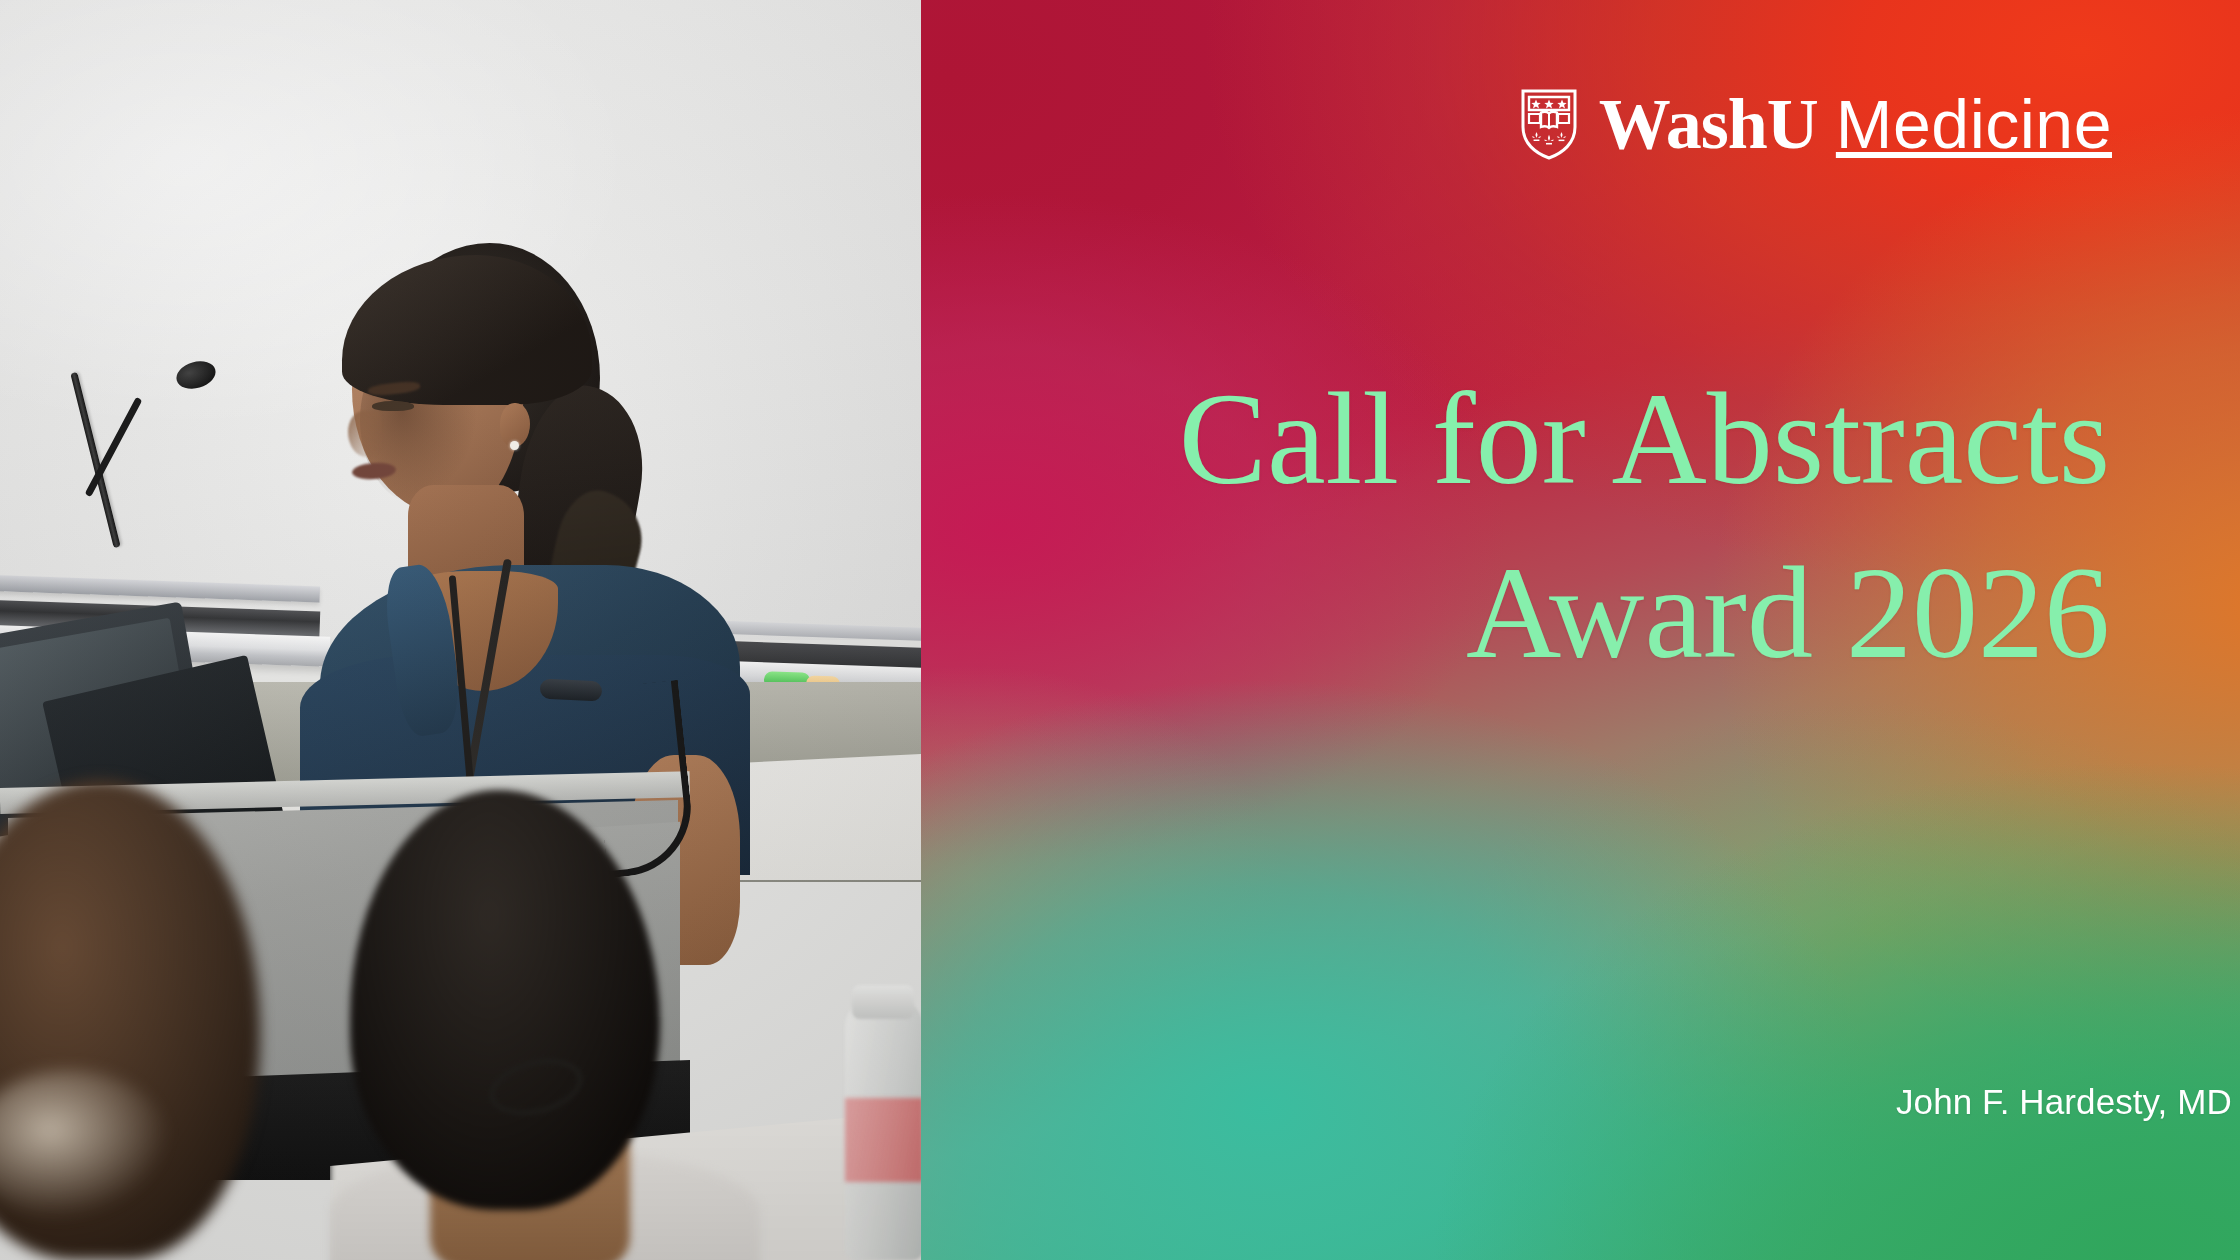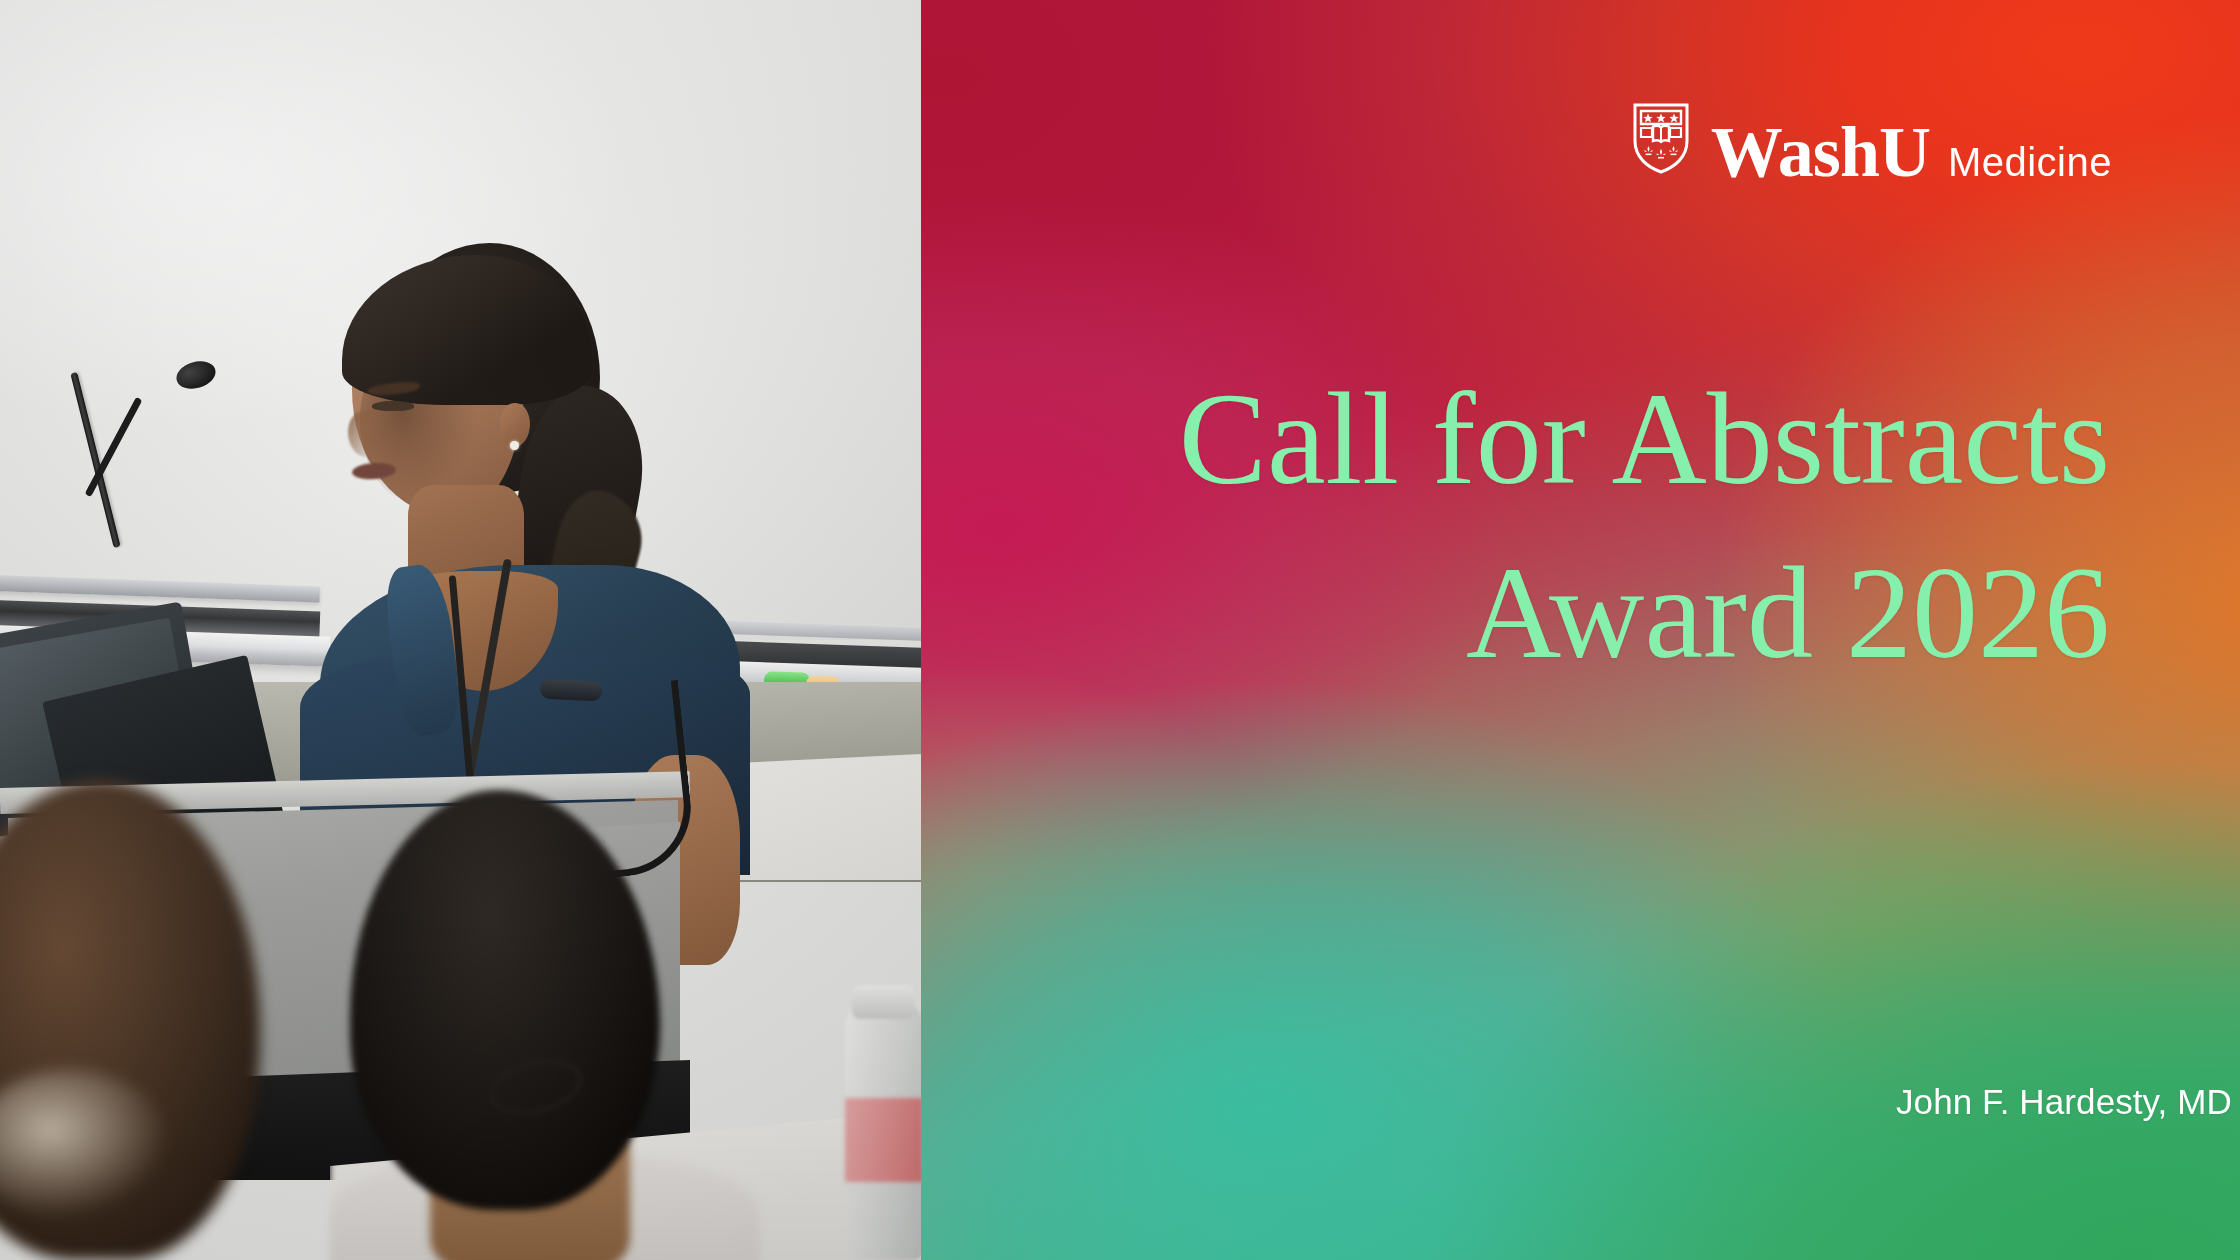--- a/index.html
+++ b/index.html
@@ -381,28 +381,28 @@
   .logo-word {
     display:flex; align-items:baseline; gap:18px;
     color:#fff; white-space:nowrap;
   }
   .logo-washu {
     font-family:"Liberation Serif", serif;
     font-weight:700;
     font-size:72px;
     letter-spacing:-1px;
     line-height:1;
-    margin-top:28px;
   }
   .logo-medicine {
     font-family:"Liberation Sans", sans-serif;
     font-weight:400;
-    font-size:40px;
+    font-size:68px;
     letter-spacing:.5px;
     line-height:1;
+    text-decoration:underline;
   }
 
   
   .headline {
     position:absolute;
     right:130px; top:352px;
     width:1050px;
     text-align:right;
     z-index:5;
   }

